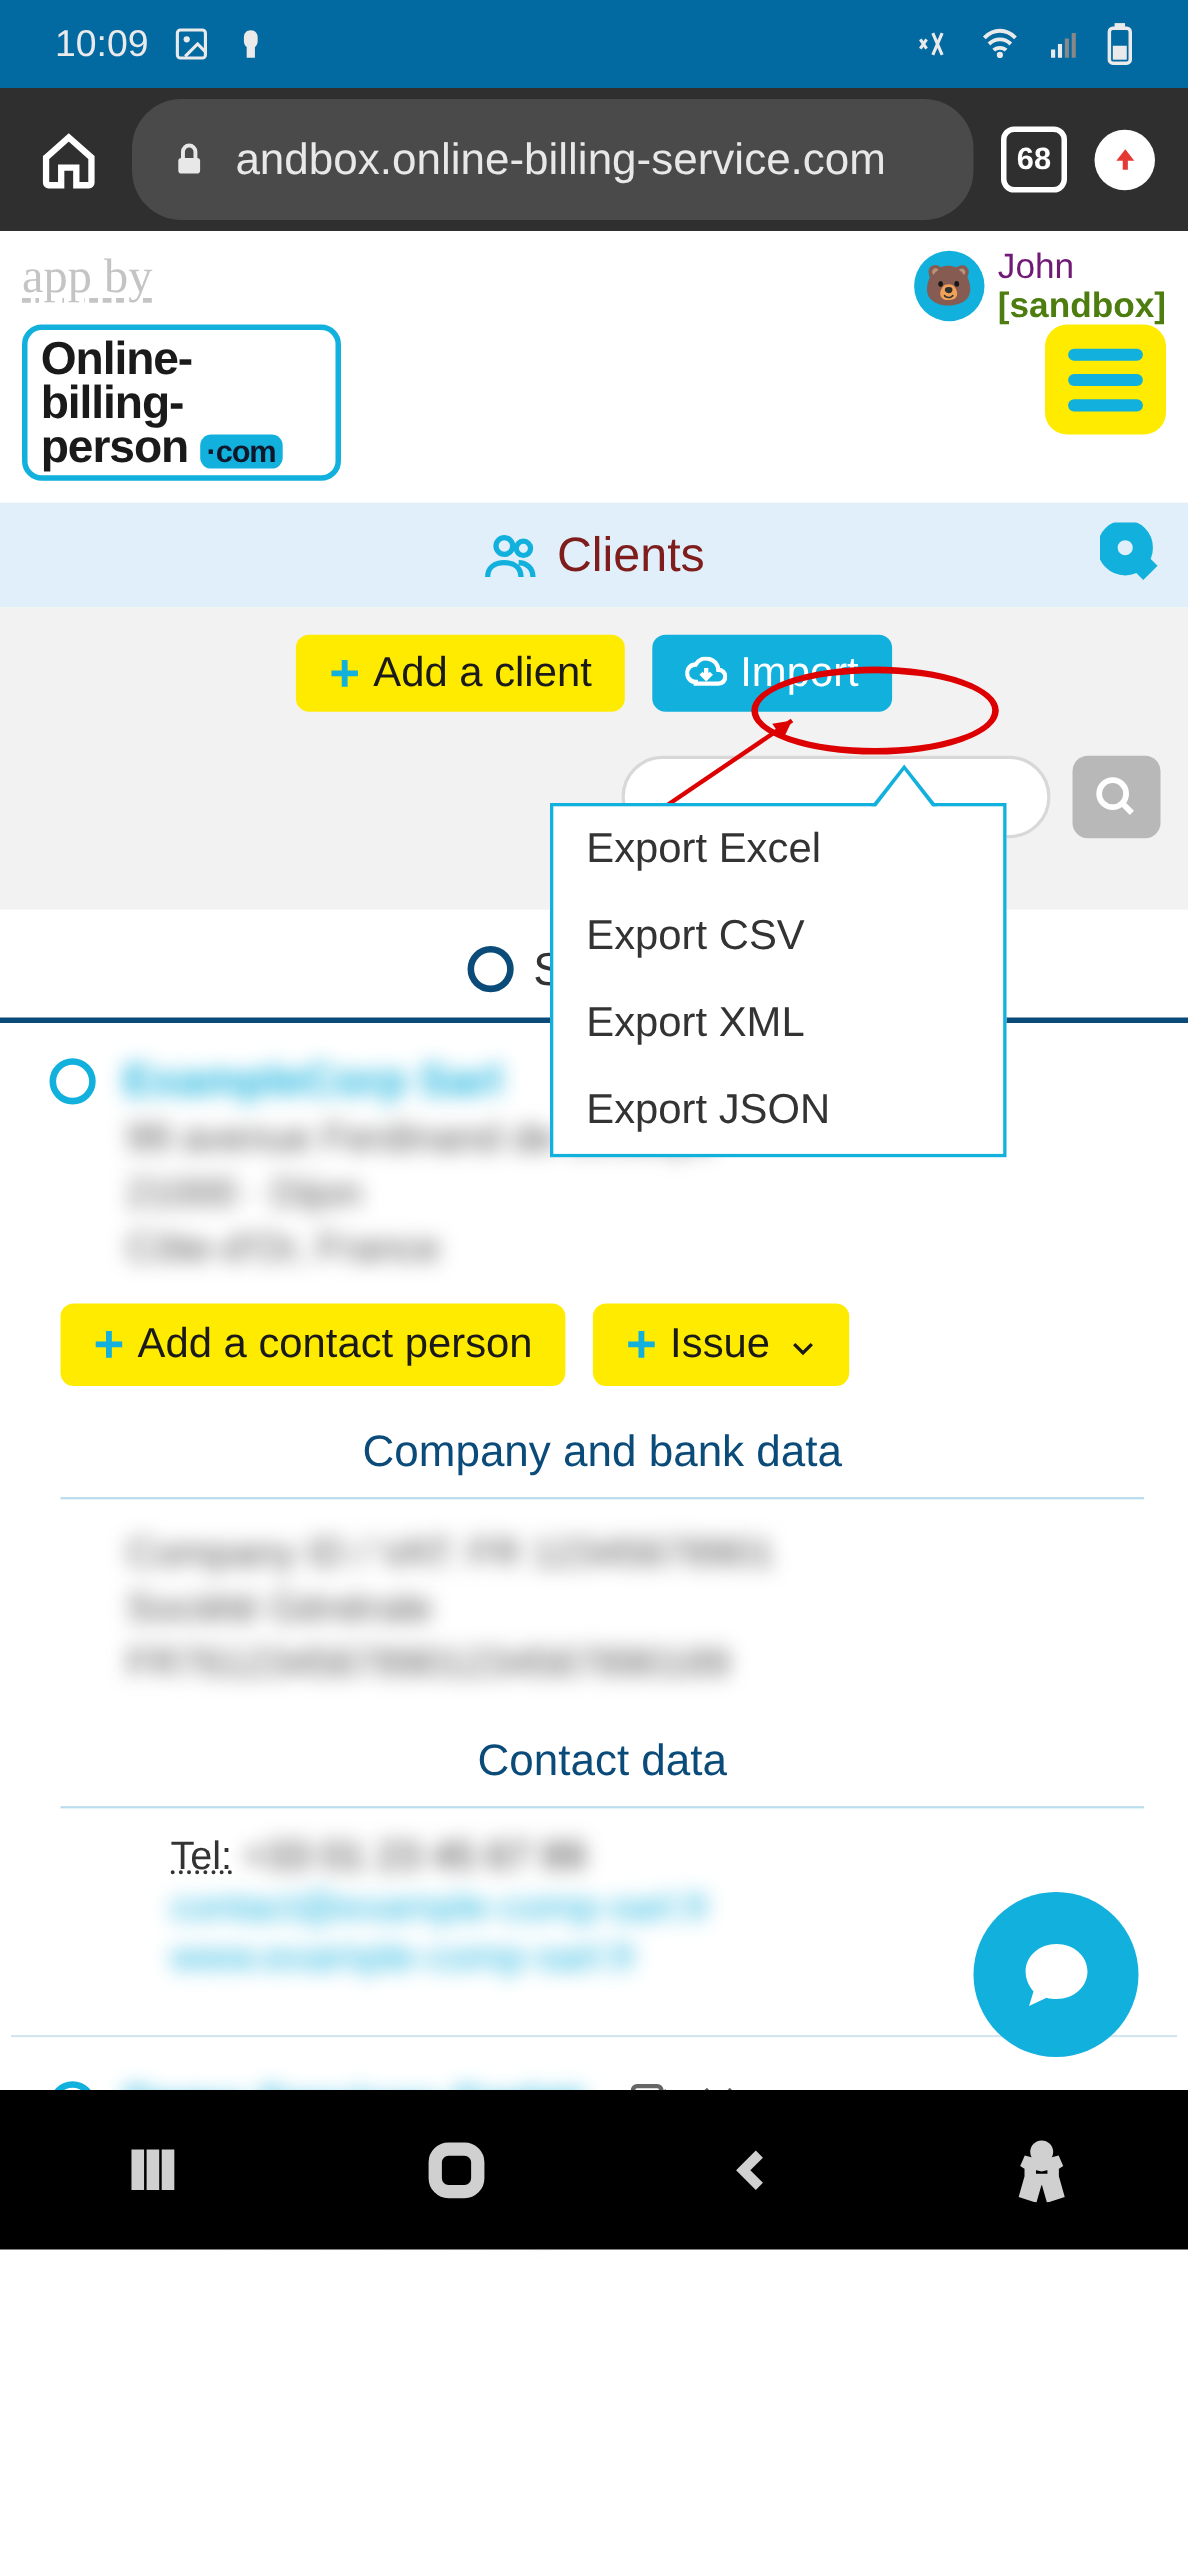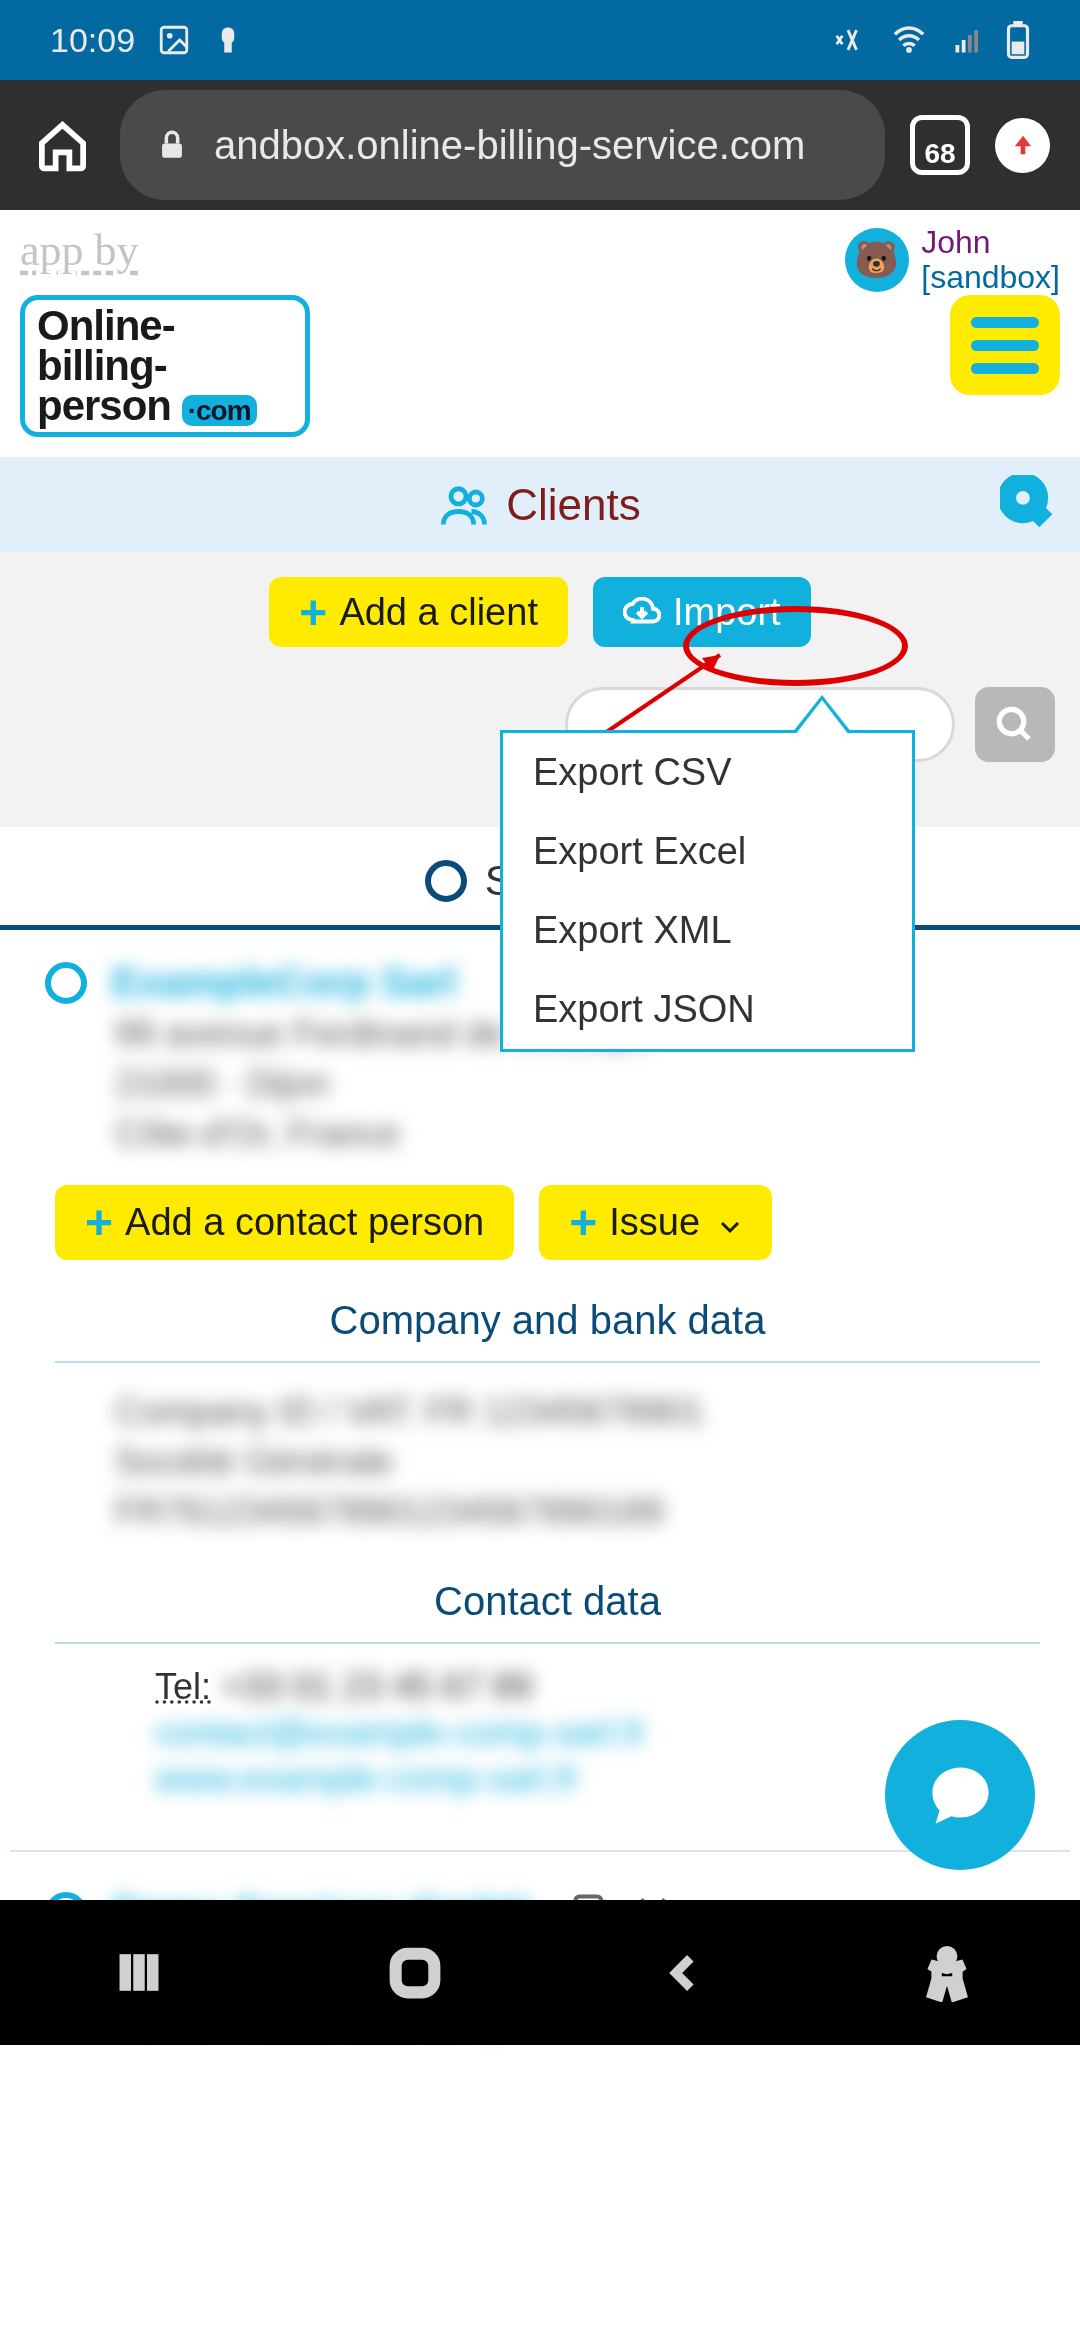--- a/index.html
+++ b/index.html
@@ -7,31 +7,31 @@
   
   .status-bar { height: 80px; background: #0369a1; color: #eaeaea; display: flex; justify-content: space-between; align-items: center; padding: 0 50px; font-size: 34px; }
   .status-left { display: flex; align-items: center; gap: 22px; }
   .status-right { display: flex; align-items: center; gap: 20px; }
   .sb-icon { fill: #eaeaea; }
   
   .browser-bar { height: 130px; background: #2f2f2f; display: flex; align-items: center; padding: 0 30px; gap: 25px; }
   .home-btn { width: 65px; height: 65px; display: flex; align-items: center; justify-content: center; }
   .url-pill { flex: 1; height: 110px; background: #4a4a4a; border-radius: 45px; display: flex; align-items: center; padding: 0 35px; gap: 25px; }
   .url-text { color: #e8e8e8; font-size: 40px; white-space: nowrap; overflow: hidden; }
-  .tab-badge { width: 60px; height: 60px; border: 5px solid #fff; border-radius: 12px; display: flex; align-items: flex-end; justify-content: center; color: #fff; font-size: 28px; font-weight: bold; background:#2f2f2f;}
+  .tab-badge { width: 60px; height: 60px; border: 5px solid #fff; border-radius: 12px; display: flex; align-items: center; justify-content: center; color: #fff; font-size: 28px; font-weight: bold; background:#2f2f2f;}
   .update-btn { width: 55px; height: 55px; background: #fff; border-radius: 50%; display: flex; align-items: center; justify-content: center; }
   
   .page { position: relative; }
   .top-row { display: flex; justify-content: space-between; align-items: flex-start; padding: 15px 20px 0 20px; }
   .app-by { color: #c4c4c4; font-size: 44px; font-family: 'Comic Sans MS', cursive; text-decoration: underline dashed #c4c4c4; text-underline-offset: 6px; }
   .user-chip { display: flex; align-items: center; gap: 12px; }
   .avatar { width: 64px; height: 64px; border-radius: 50%; background: #12b0dd; display:flex; align-items:center; justify-content:center; font-size:36px;}
   .user-names { display: flex; flex-direction: column; line-height: 1.1; }
   .user-name { color: #701a75; font-size: 32px; }
-  .user-env { color: #0369a1; font-size: 32px; }
+  .user-env { color: #4d7c0f; font-size: 32px; font-weight: bold; }
   .logo-row { display:flex; justify-content:space-between; padding: 0 20px 20px 20px; }
   .logo-box { border: 5px solid #12b0dd; border-radius: 18px; padding: 6px 12px; font-family: 'Arial Black', sans-serif; font-weight:900; line-height:0.95; font-size:42px; color:#1a1a1a; letter-spacing:-1px; width:290px;}
   .logo-box .com { background:#12b0dd; color:#0f172a; border-radius:10px; padding:0 6px; font-size:28px;}
   .burger { width: 110px; height: 100px; background: #ffeb00; border-radius: 20px; display:flex; flex-direction:column; justify-content:center; align-items:center; gap:12px;}
   .burger div { width:68px; height:11px; background:#12b0dd; border-radius:6px;}
   
   .clients-bar { height: 95px; background: #e0eff9; display:flex; align-items:center; justify-content:center; position:relative; }
   .clients-title { color:#7f1d1d; font-size:44px; display:flex; align-items:center; gap:15px;}
   .clients-search { position:absolute; right:25px; }
   .mag { stroke:#12b0dd; fill:none; stroke-width:8;}
@@ -212,22 +212,22 @@
   </div>
 
   <div class="red-ellipse" style="top:396px; left:683px; width:225px; height:80px;"></div>
   <svg class="red-arrow" style="top:430px; left:570px;" width="170" height="120" viewBox="0 0 170 120">
       <line x1="10" y1="110" x2="150" y2="15" stroke="#d00" stroke-width="4"></line>
       <polygon points="150,15 132,18 142,32" fill="#d00"></polygon>
     </svg>
   <div class="red-box" style="top:525px; left:517px; width:185px; height:260px;"></div>
 
   <div class="export-pop" style="top:520px;">
+    <div class="export-item">Export Excel</div>
     <div class="export-item">Export CSV</div>
-    <div class="export-item">Export Excel</div>
     <div class="export-item">Export XML</div>
     <div class="export-item">Export JSON</div>
   </div>
 
   <div class="select-row">
     <span class="circle-check"></span>
     <span>Select all</span>
   </div>
   <div class="sep-line"></div>
 

